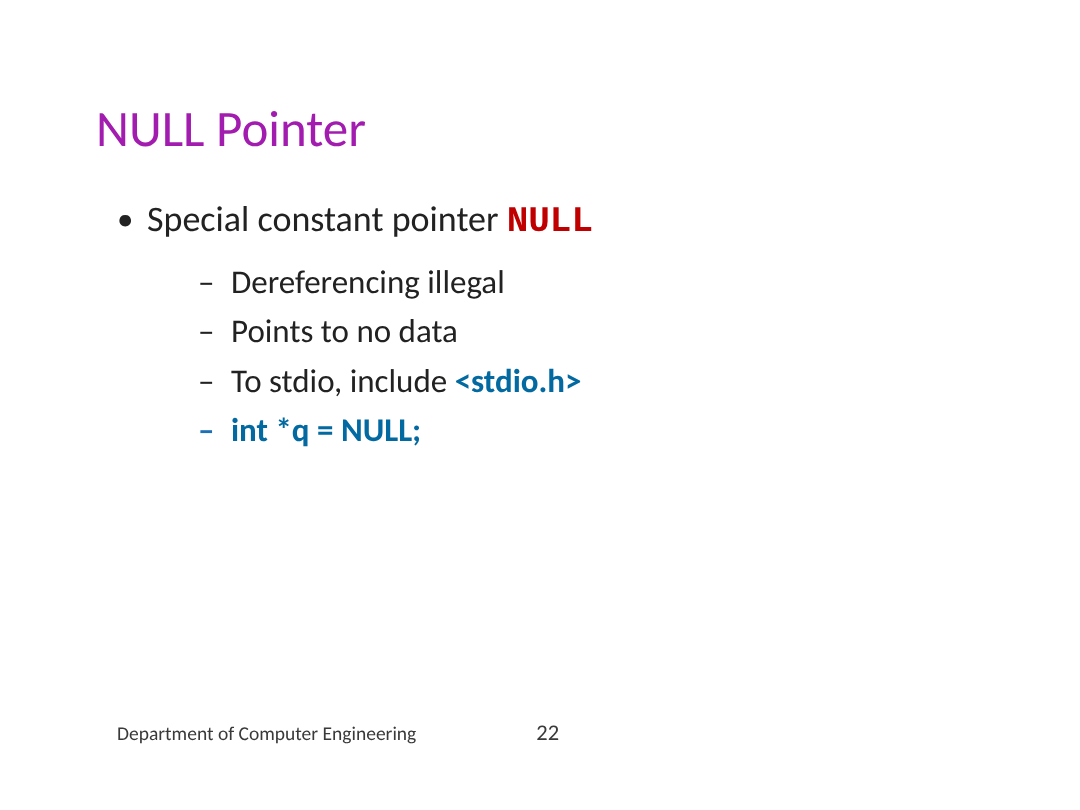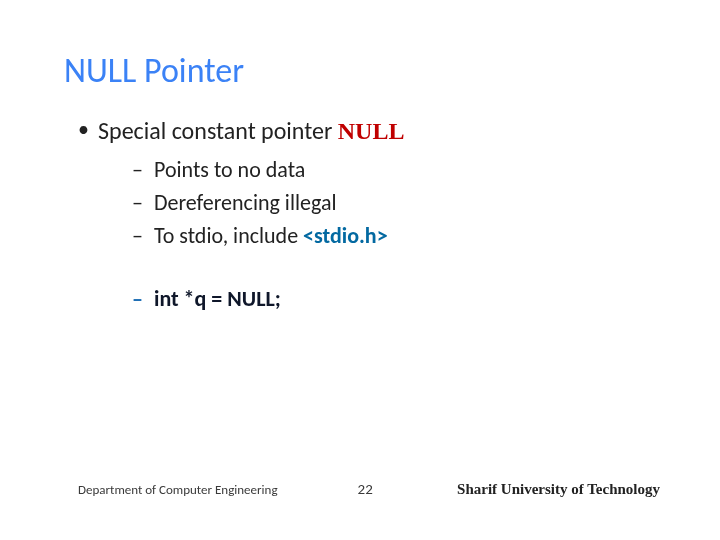--- a/index.html
+++ b/index.html
@@ -8,25 +8,26 @@
       height: 540px;
       background: #fff;
       font-family: Calibri, 'Segoe UI', sans-serif;
       position: relative;
       overflow: hidden;
     }
     .slide {
       padding: 50px 60px 0 60px;
     }
     .title {
-      color: #3b82f6;
+      color: #a21caf;
       font-size: 34px;
       font-weight: 400;
       margin-bottom: 24px;
       margin-left: 4px;
+      margin-top: 16px;
     }
     ul.level1 {
       list-style: none;
       padding-left: 18px;
     }
     ul.level1 > li {
       position: relative;
       padding-left: 20px;
       font-size: 24px;
       color: #222;
@@ -53,29 +54,28 @@
       line-height: 1.5;
     }
     ul.level2 > li::before {
       content: "–";
       position: absolute;
       left: 0;
       top: 0;
       color: #222;
     }
     ul.level2 > li.accent {
-      color: #0f172a;
+      color: #0369a1;
       font-weight: 700;
-      margin-top: 30px;
     }
     ul.level2 > li.accent::before {
       color: #1f6fb5;
     }
     .null-kw {
-      font-family: Liberation Serif, serif;
+      font-family: Liberation Mono, monospace;
       color: #c00000;
       font-weight: 700;
     }
     .stdio {
       color: #0369a1;
       font-weight: 700;
     }
     .footer {
       position: absolute;
       bottom: 42px;
@@ -106,28 +106,27 @@
 </head>
 <body>
 
 <div class="slide">
   <h1 class="title">NULL Pointer</h1>
 
   <ul class="level1">
     <li>
       <span>Special constant pointer </span><span class="null-kw">NULL</span>
       <ul class="level2">
+        <li>Dereferencing illegal</li>
         <li>Points to no data</li>
-        <li>Dereferencing illegal</li>
         <li>
           <span>To stdio, include </span><span class="stdio">&lt;stdio.h&gt;</span>
         </li>
         <li class="accent">int  *q = NULL;</li>
       </ul>
     </li>
   </ul>
 </div>
 
 <div class="footer">
   <span class="footer-left">Department of Computer Engineering</span>
   <span class="footer-page">22</span>
-  <span class="footer-right">Sharif University of Technology</span>
 </div>
 
 </body></html>

